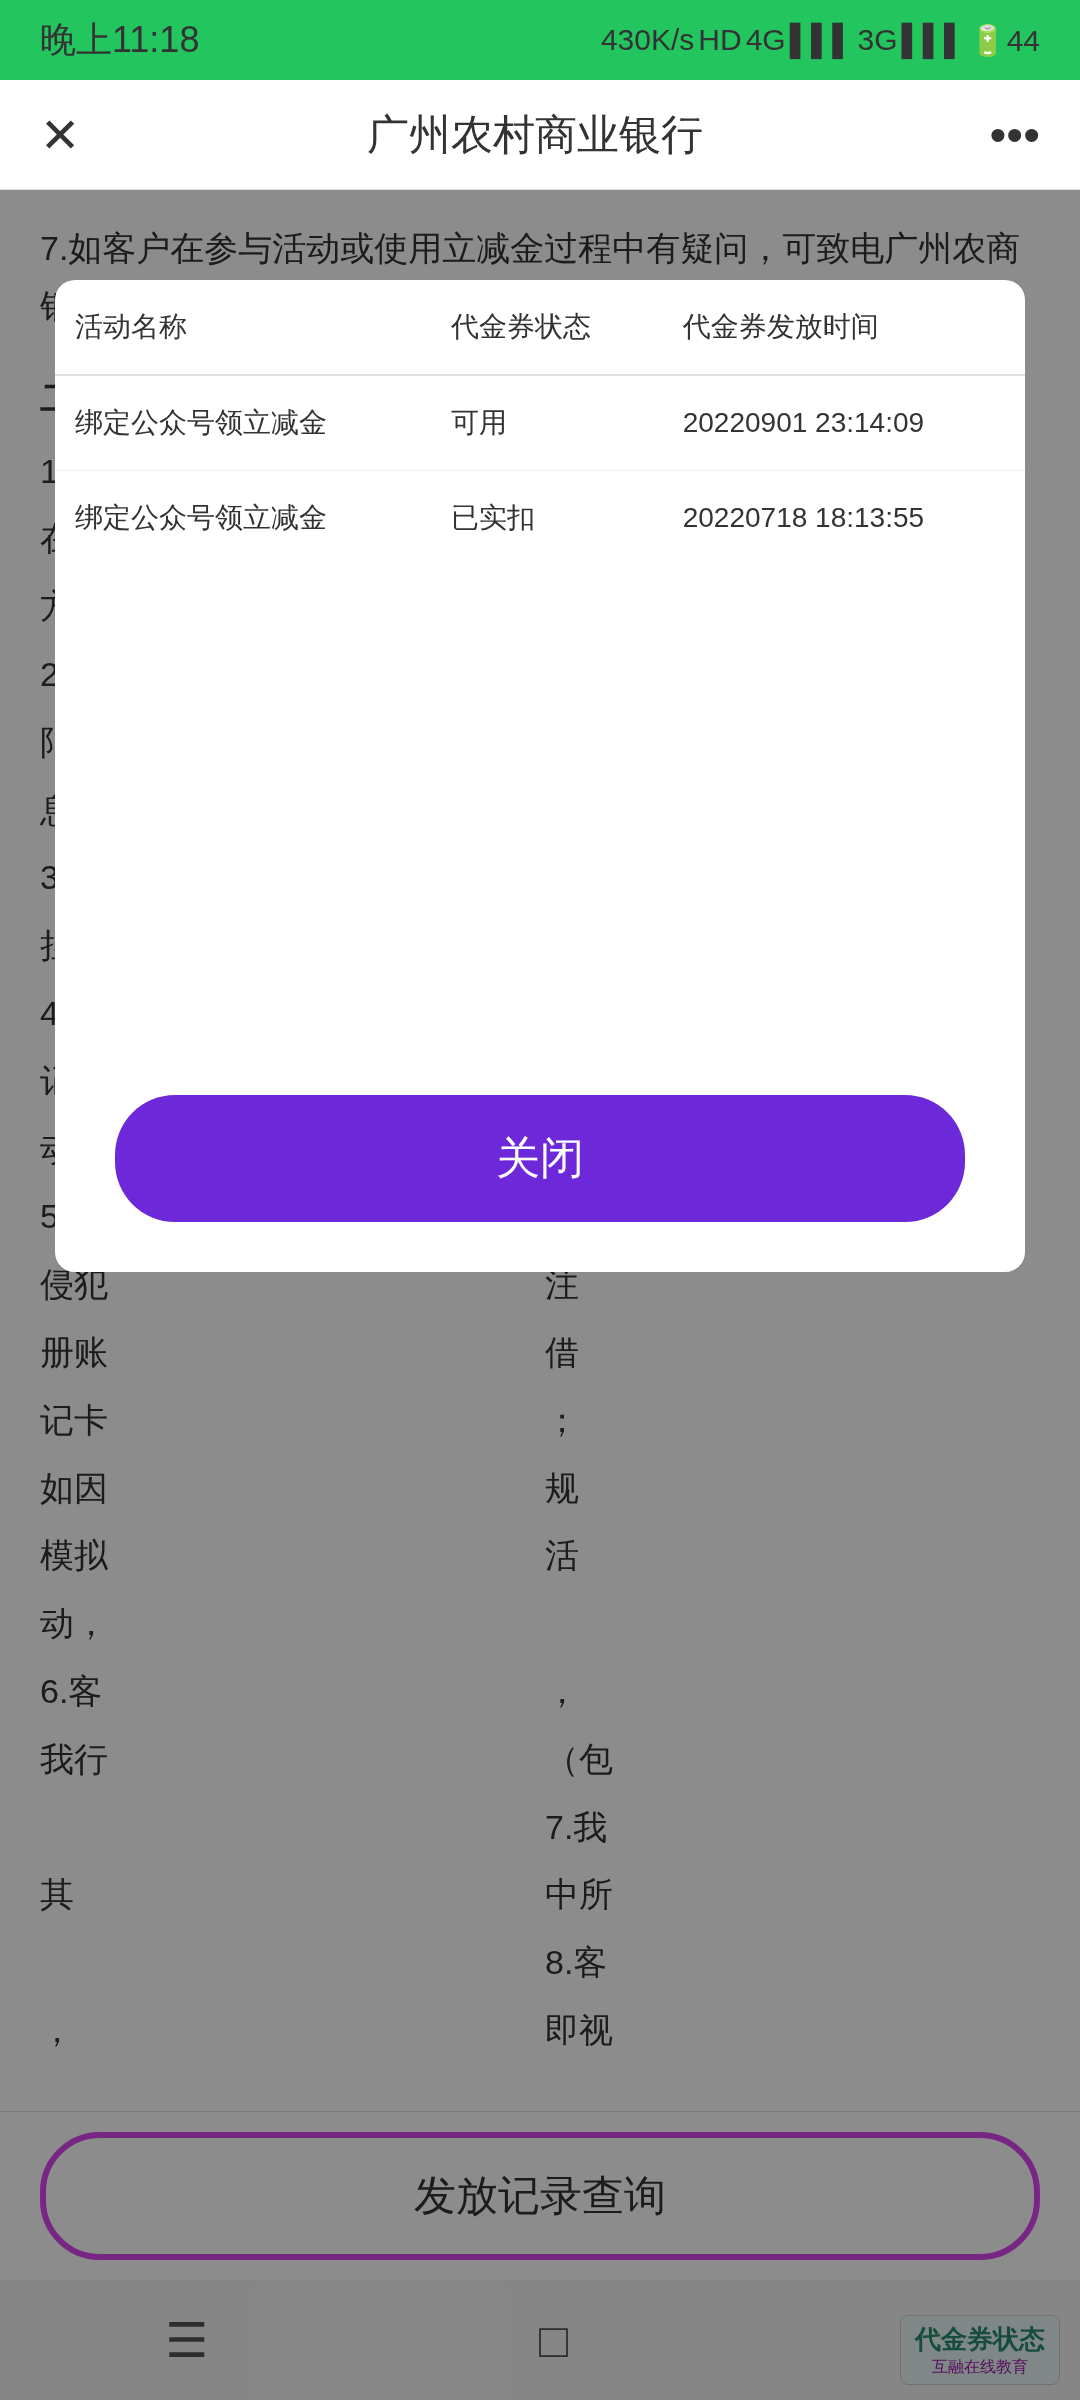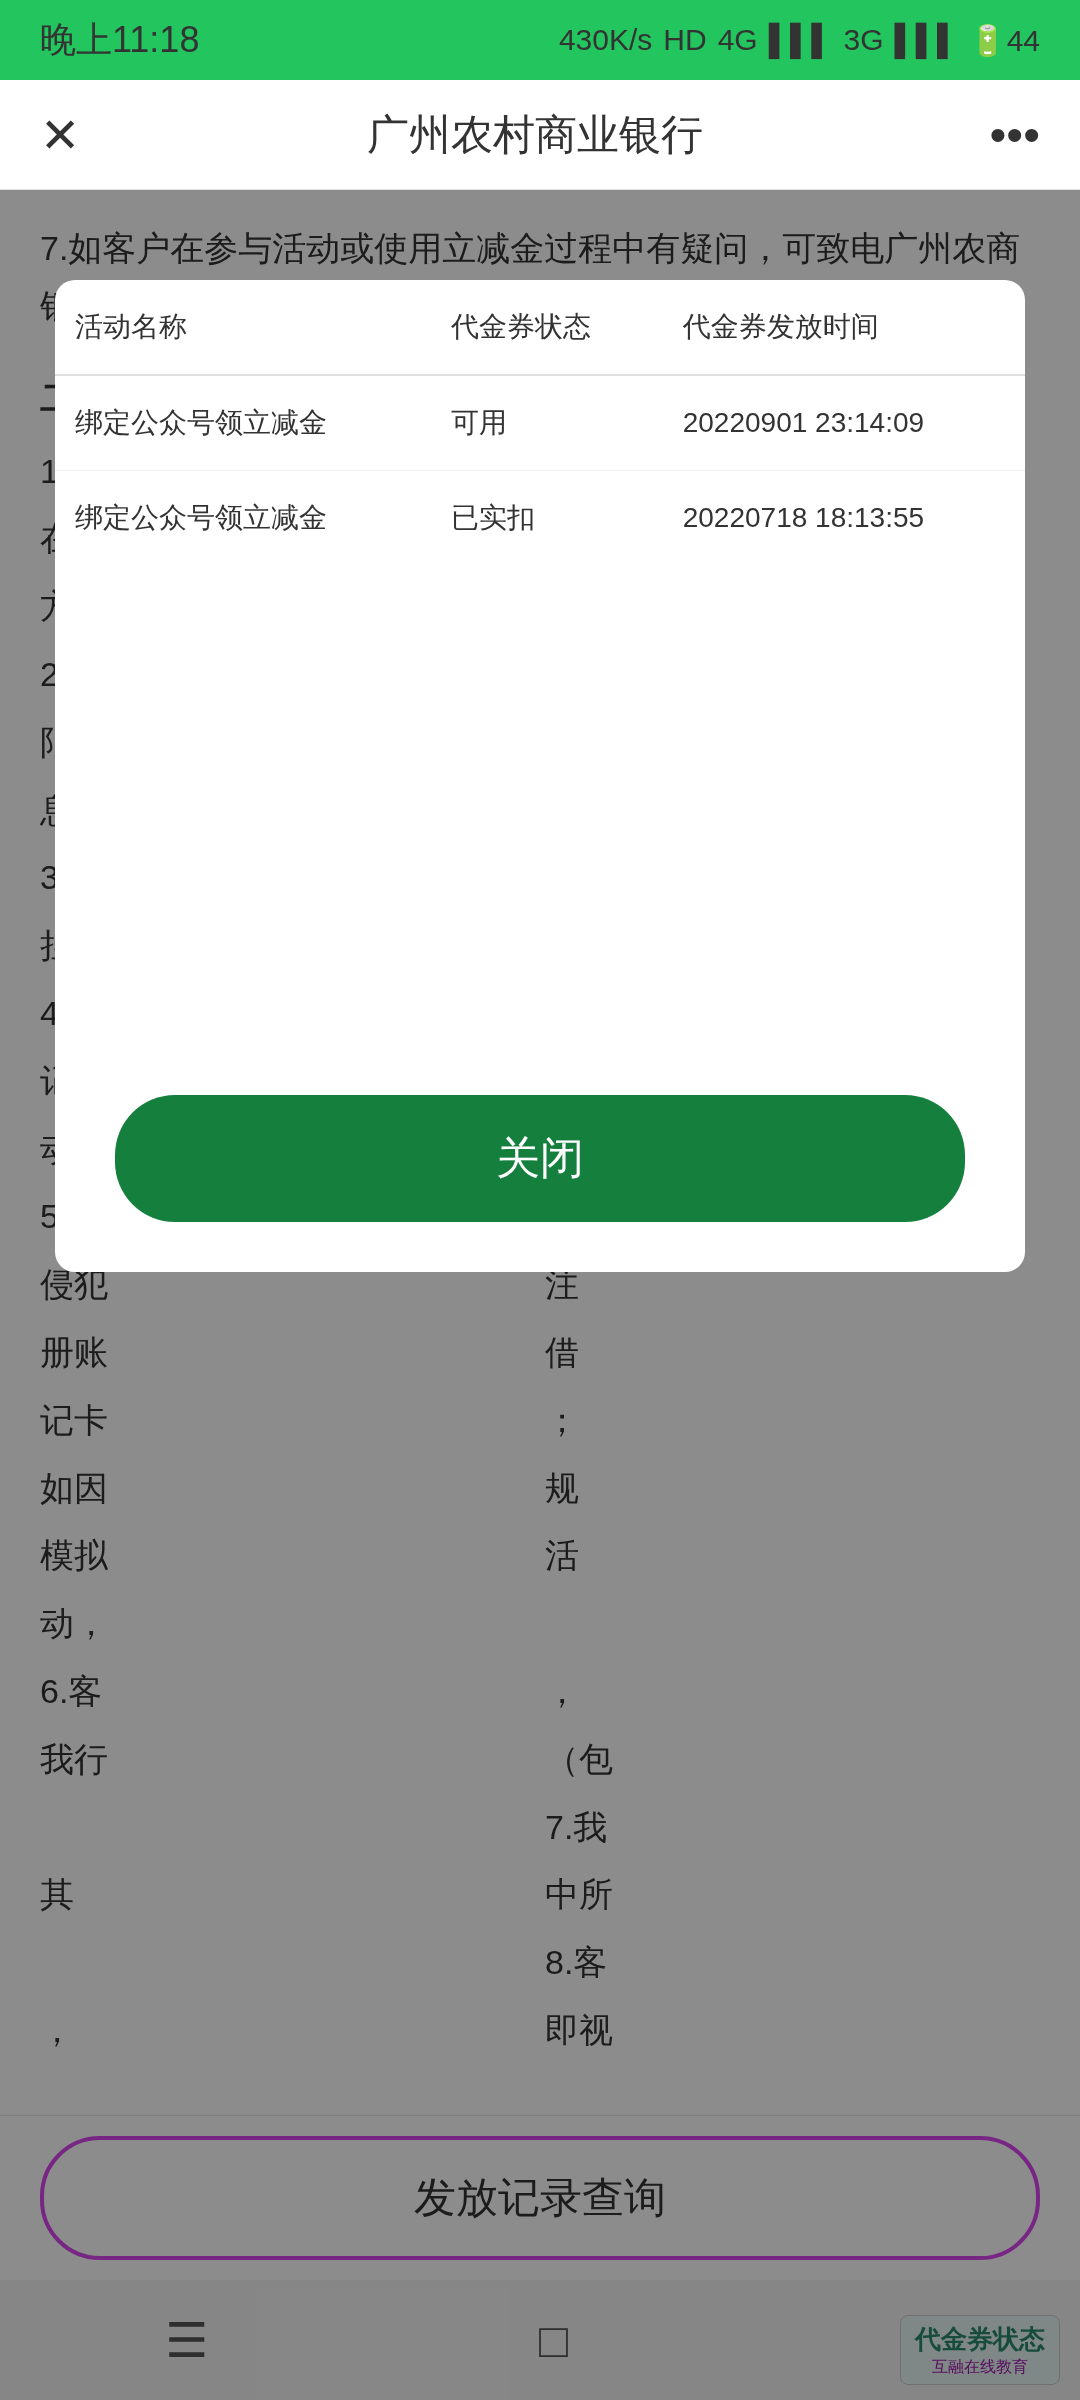--- a/index.html
+++ b/index.html
@@ -25,21 +25,21 @@
       padding: 0 40px;
     }
     .status-time {
       font-size: 36px;
       color: #333;
       font-weight: 500;
     }
     .status-icons {
       display: flex;
       align-items: flex-start;
-      gap: 11px;
+      gap: 4px;
       font-size: 30px;
       color: #333;
     }
 
     
     .nav-bar {
       width: 100%;
       height: 110px;
       background: #ffffff;
       display: flex;
@@ -129,21 +129,21 @@
 
     
     .modal-empty {
       height: 500px;
     }
 
     
     .modal-close-btn {
       display: block;
       margin: 30px 60px 50px;
-      background: #15803d;
+      background: #6d28d9;
       color: #ffffff;
       font-size: 44px;
       text-align: center;
       padding: 34px 0;
       border-radius: 60px;
       cursor: pointer;
       border: none;
       width: calc(100% - 120px);
     }
 
@@ -162,21 +162,21 @@
     .bottom-query-btn {
       display: block;
       width: 100%;
       background: transparent;
       color: #333;
       font-size: 42px;
       text-align: center;
       padding: 30px 0;
       border-radius: 60px;
       cursor: pointer;
-      border: 4px solid #d946ef;
+      border: 6px solid #d946ef;
     }
 
     
     .system-nav {
       position: absolute;
       bottom: 0;
       left: 0;
       width: 100%;
       height: 120px;
       background: #f5f5f5;

